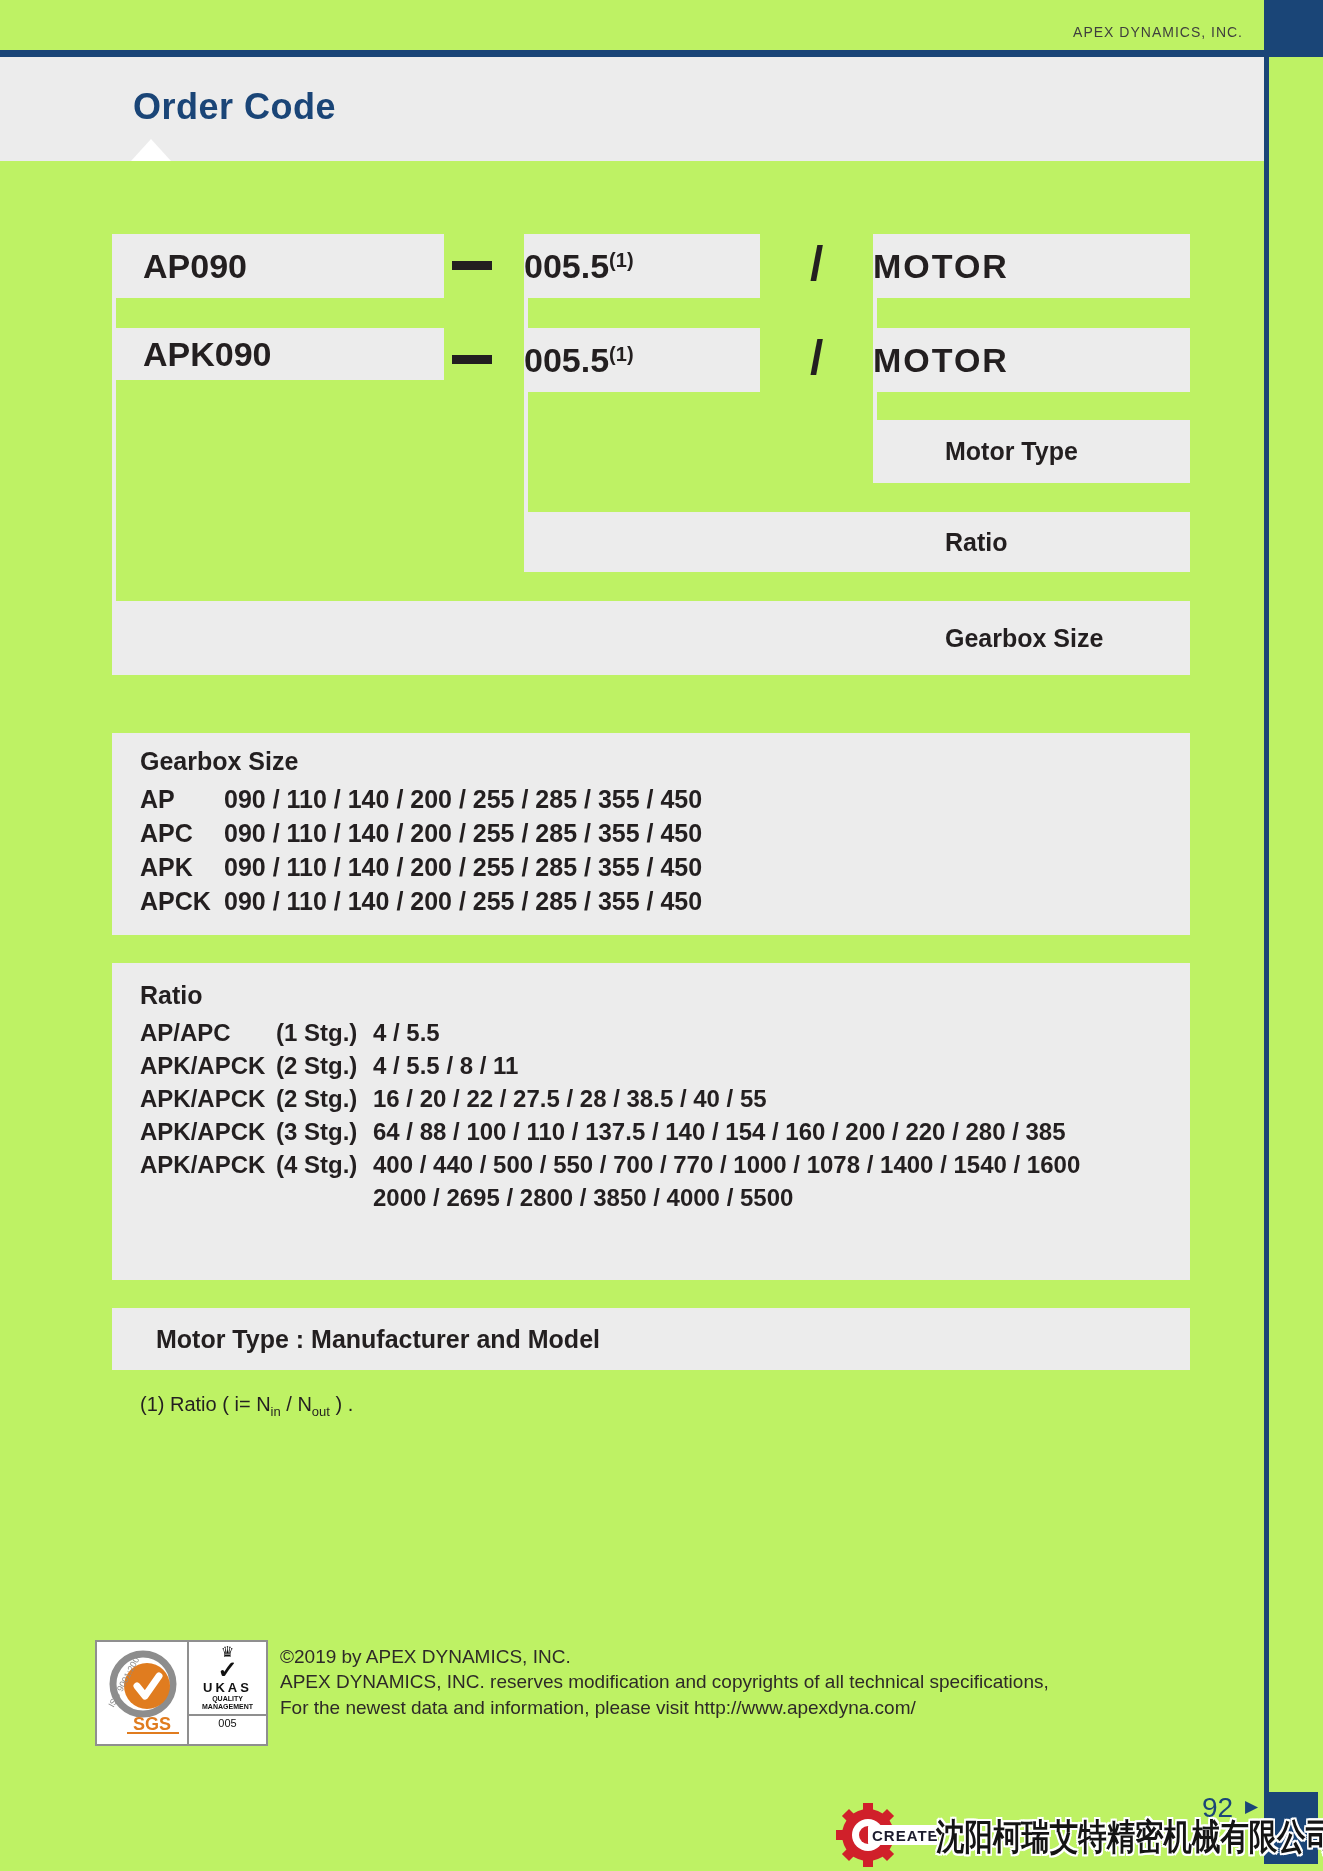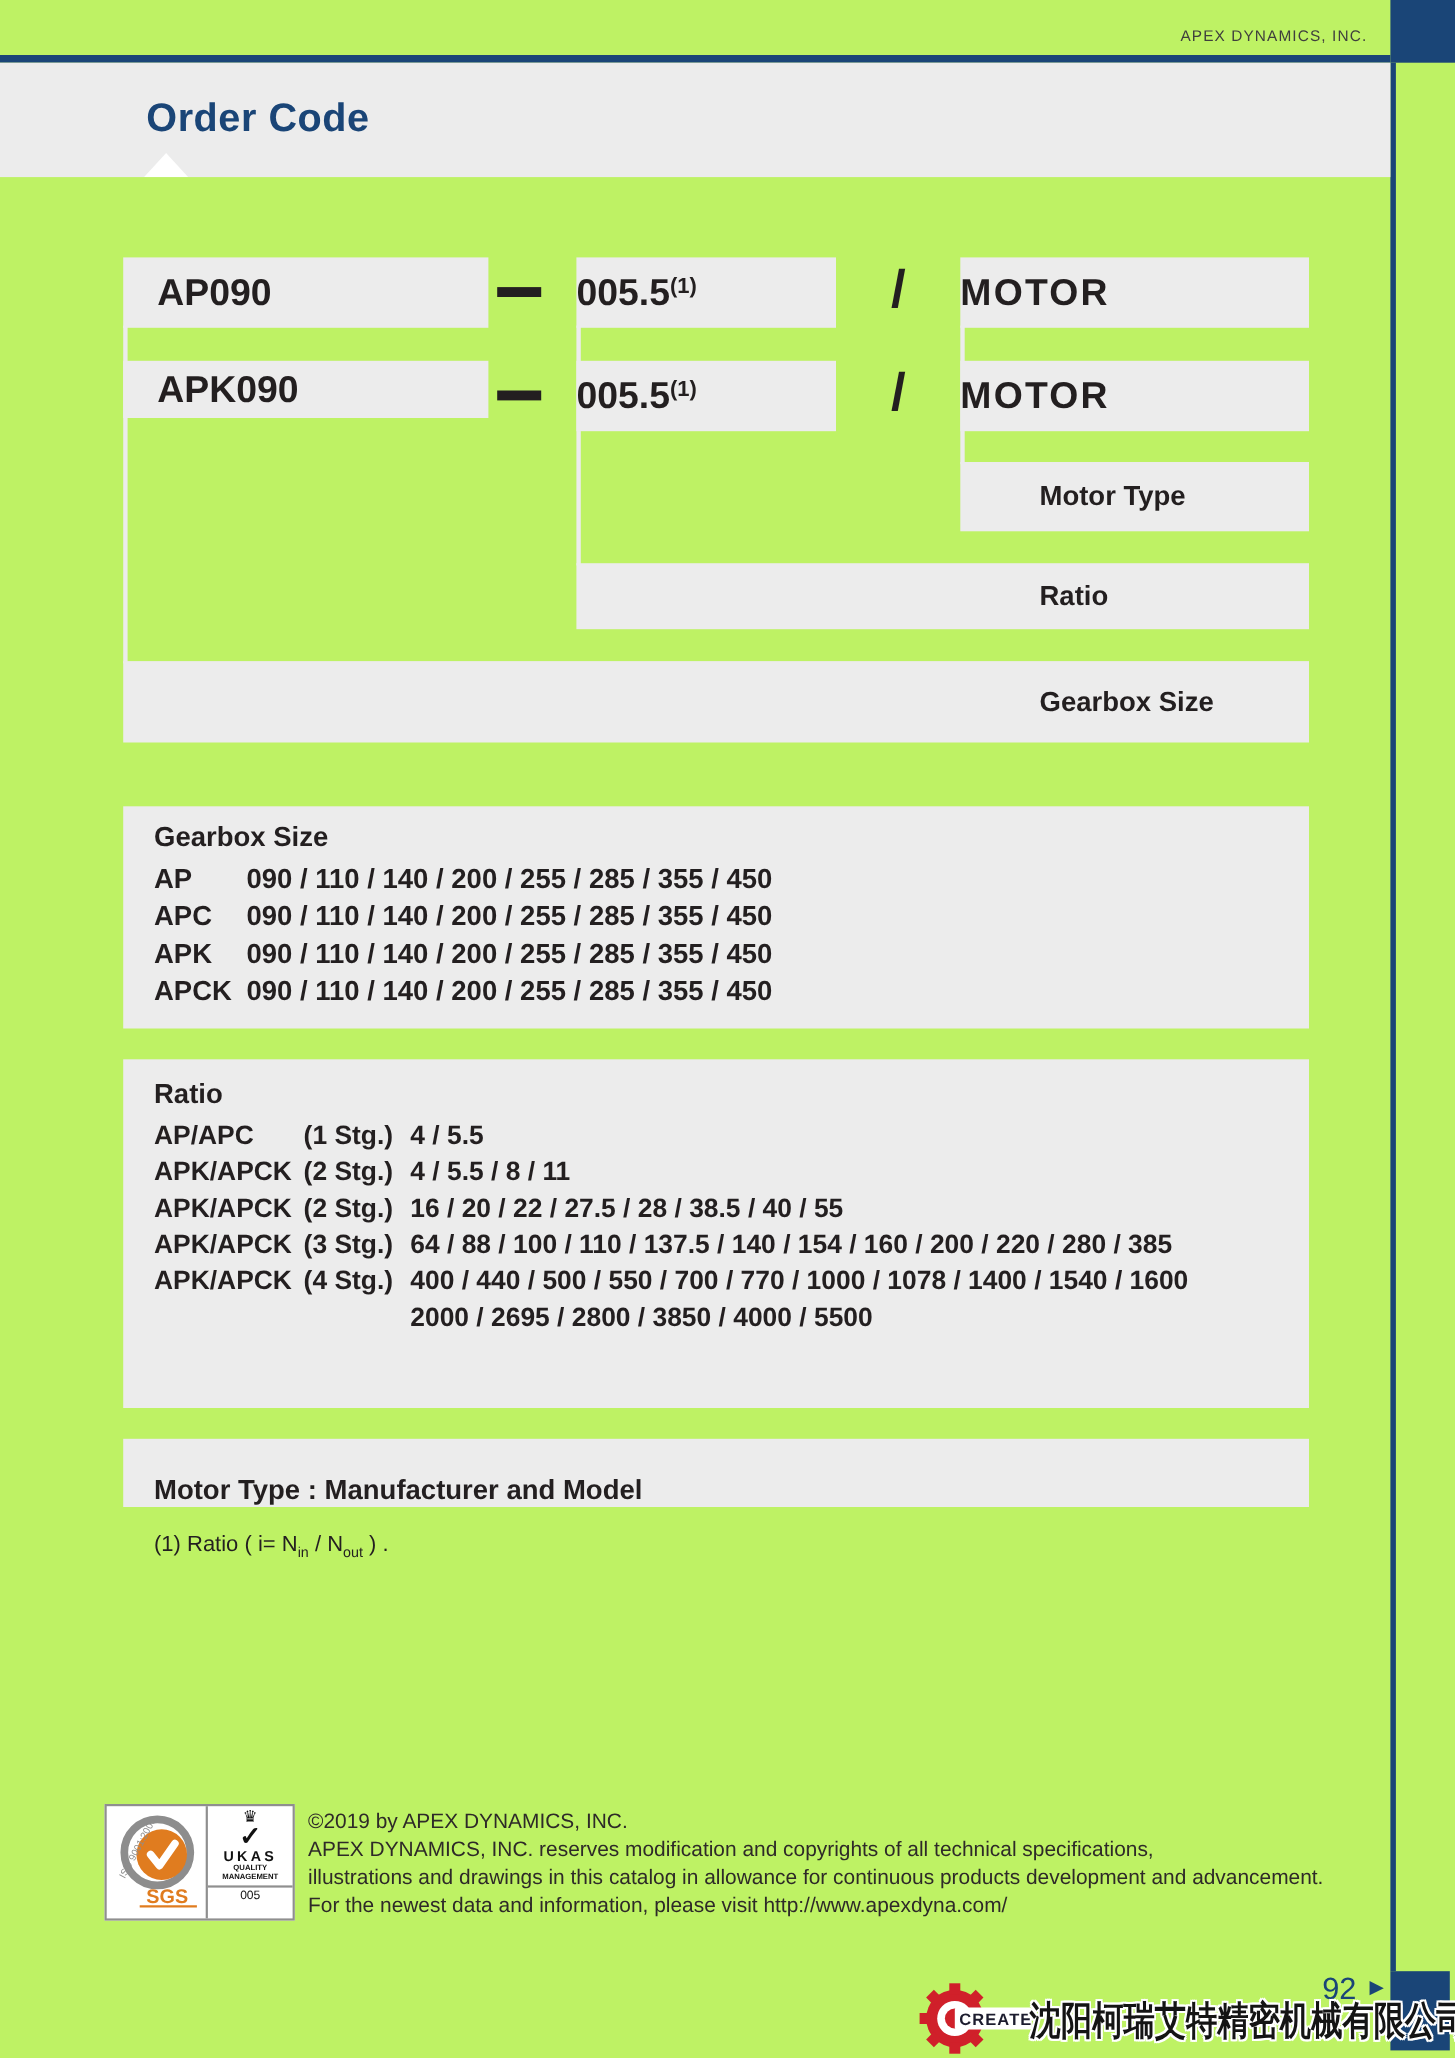--- a/index.html
+++ b/index.html
@@ -33,21 +33,21 @@
 
   
   .sec{background:#ececec;}
   .sec-title{font-size:25px;font-weight:bold;}
   .list-row{font-size:25px;font-weight:bold;line-height:34px;white-space:nowrap;}
   .series-col{display:inline-block;width:84px;}
   .ratio-row{font-size:24px;font-weight:bold;line-height:33px;white-space:nowrap;}
   .rseries-col{display:inline-block;width:136px;}
   .rstage-col{display:inline-block;width:97px;}
 
-  .motortype-text{font-size:25px;font-weight:bold;line-height:62px;padding-left:28px;margin-top:16px;}
+  .motortype-text{font-size:25px;font-weight:bold;line-height:62px;padding-left:44px;}
 
   .footnote{font-size:20px;color:#231f20;}
   .footnote sub{font-size:13px;}
 
   
   .cert-box{left:95px;top:1640px;width:173px;height:106px;border:2px solid #8f8f8f;
             display:flex;background:#fff;box-sizing:border-box;}
   .cert-left{width:90px;position:relative;}
   .cert-right{flex:1;border-left:2px solid #8f8f8f;text-align:center;
               display:flex;flex-direction:column;align-items:center;justify-content:flex-start;padding-top:2px;}
@@ -187,21 +187,20 @@
       <div class="ukas-small">QUALITY</div>
       <div class="ukas-small">MANAGEMENT</div>
       <div class="ukas-divider"></div>
       <div class="ukas-num">005</div>
     </div>
   </div>
 
   <div class="abs copyright">
     <div>©2019 by APEX DYNAMICS, INC.</div>
     <div>APEX DYNAMICS, INC. reserves modification and copyrights of all technical specifications,</div>
-    <div>illustrations and drawings in this catalog in allowance for continuous products development and advancement.</div>
     <div>For the newest data and information, please visit http://www.apexdyna.com/</div>
   </div>
 
   <div class="abs page-num">92</div>
   <div class="abs page-arrow">▶</div>
 
   <svg class="abs" style="left:832px;top:1801px;" width="110" height="70" viewBox="0 0 110 70">
     <g fill="#d0202a">
       <circle cx="36" cy="34" r="26"></circle>
       <g>

